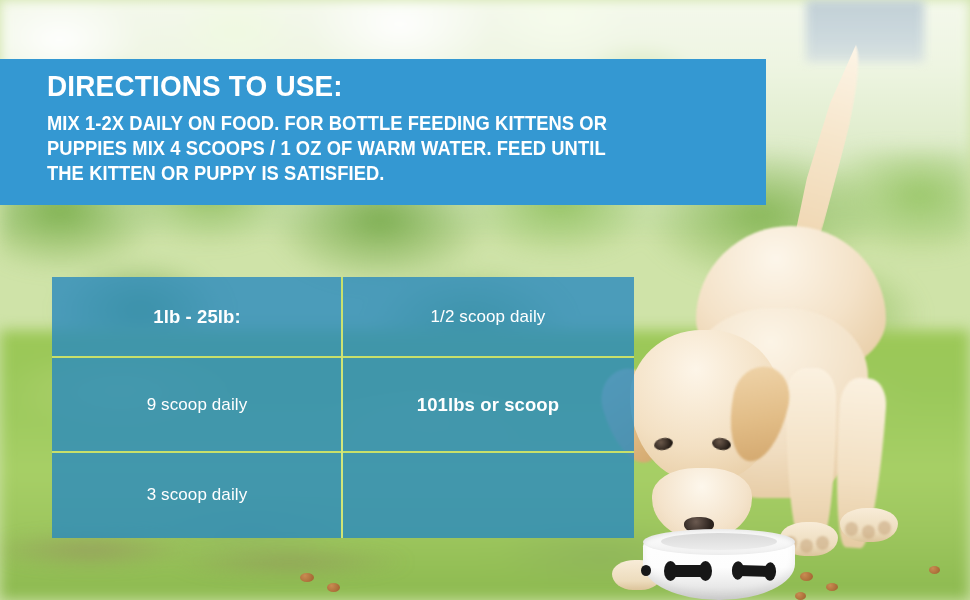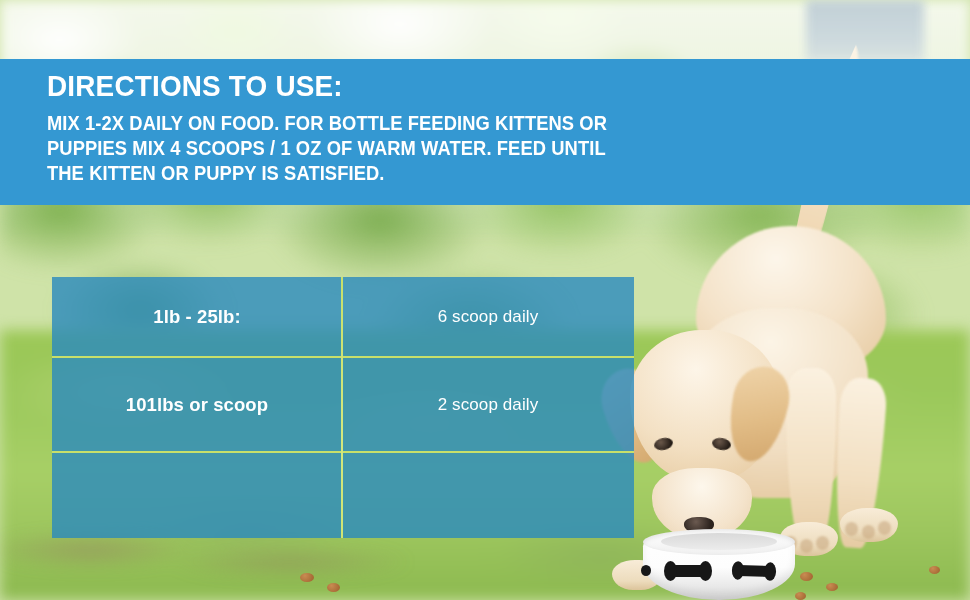--- a/index.html
+++ b/index.html
@@ -177,21 +177,21 @@
   }
   .bone::before { left: -5px; }
   .bone::after  { right: -5px; }
   .bone.b1 { left: 26px; }
   .bone.b2 { left: 92px; transform: scale(.92) rotate(2deg); }
   .bone.b3 { left: -2px; width: 10px; height: 11px; border-radius: 50%; }
   .bone.b3::before, .bone.b3::after { display: none; }
 
   
   #banner {
-    position: absolute; left: 0; top: 59px; width: 970px; height: 146px;
+    position: absolute; left: 0; top: 59px; width: 766px; height: 146px;
     background: #3498d2;
     color: #ffffff;
     padding: 11px 0 0 47px;
   }
   #banner h1 {
     font-size: 30px; font-weight: 700; letter-spacing: .2px;
     line-height: 1.08; text-transform: uppercase;
     font-family: "Liberation Sans Narrow", "Liberation Sans", sans-serif;
     transform: scaleX(.93); transform-origin: left center;
   }
@@ -281,22 +281,23 @@
     <h1>DIRECTIONS TO USE:</h1>
     <div class="body-lines">
       <div>MIX 1-2X DAILY ON FOOD. FOR BOTTLE FEEDING KITTENS OR</div>
       <div>PUPPIES MIX 4 SCOOPS / 1 OZ OF WARM WATER. FEED UNTIL</div>
       <div>THE KITTEN OR PUPPY IS SATISFIED.</div>
     </div>
   </div>
 
   <div id="dosage-table">
     <div class="cell label">1lb - 25lb:</div>
-    <div class="cell value">6 scoop daily</div>
+    <div class="cell value">1/2 scoop daily</div>
+    <div class="cell value">9 scoop daily</div>
     <div class="cell label">101lbs or scoop</div>
-    <div class="cell value">2 scoop daily</div>
+    <div class="cell value">3 scoop daily</div>
 
     <div class="grid-line h h1"></div>
     <div class="grid-line h h2"></div>
     <div class="grid-line v"></div>
   </div>
 
 </div>
 
 </body></html>

